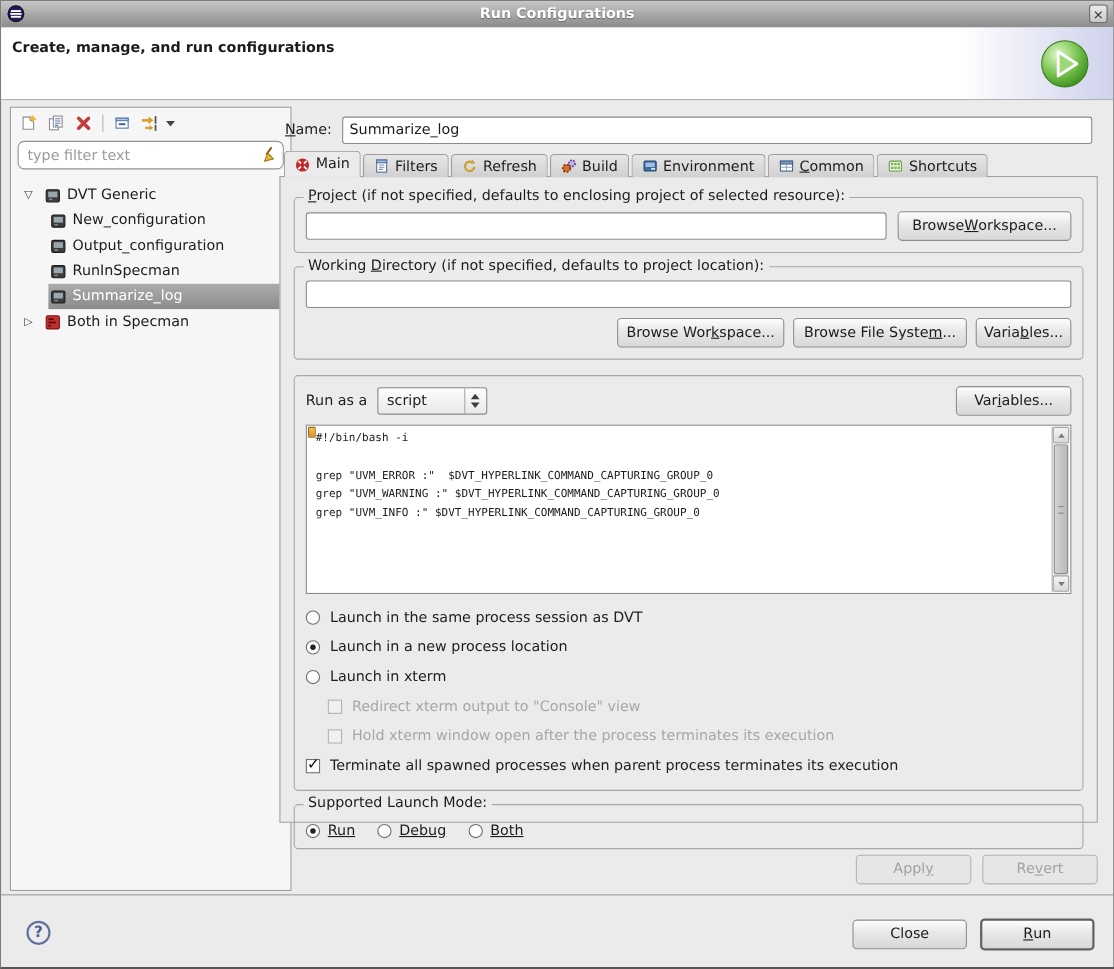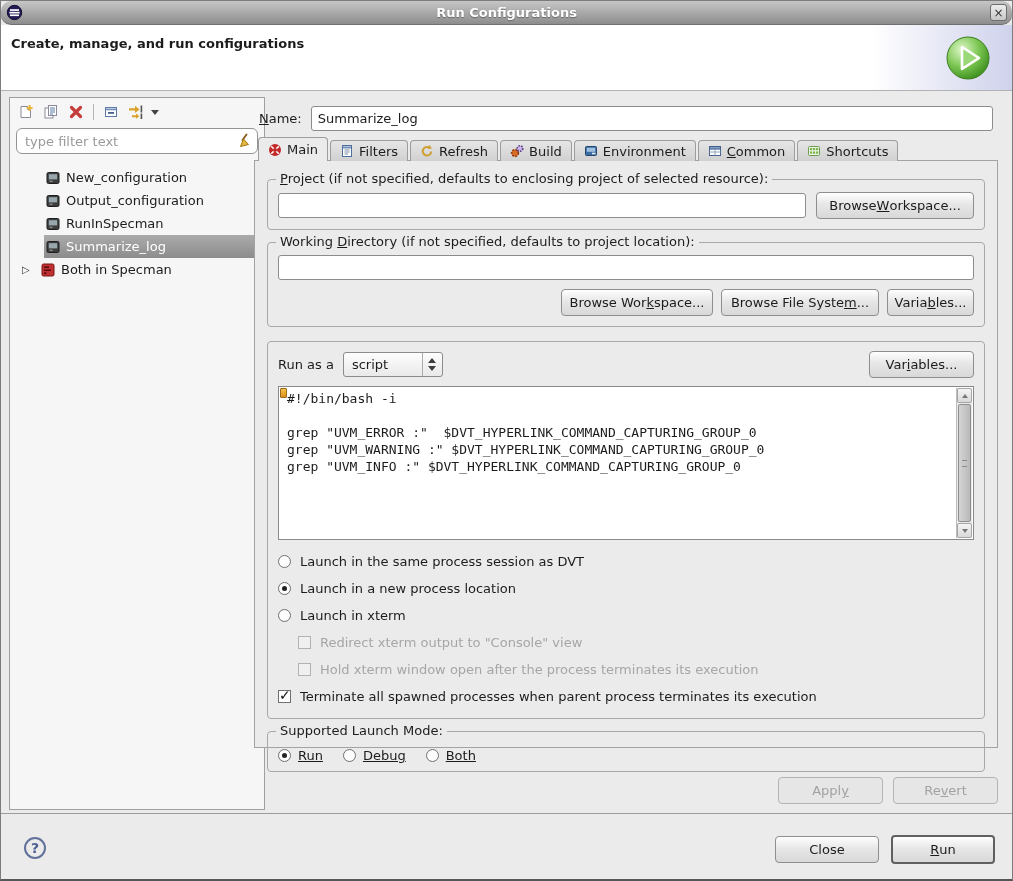--- a/index.html
+++ b/index.html
@@ -1,21 +1,21 @@
 <!DOCTYPE html>
 <html><head>
 <meta charset="utf-8">
 <style>
   * { box-sizing: border-box; margin: 0; padding: 0; }
   html,body { background:#fff; }
   body { font-family:"DejaVu Sans","Liberation Sans",sans-serif; font-size:13px; color:#1c1c1c; }
   .window { position:relative; width:1013px; height:881px; background:#ebebeb; border:1px solid #7c7c7c; border-bottom:2px solid #565656; overflow:hidden; }
 
   
-  .titlebar { position:absolute; left:0; top:0; right:0; height:24px; background:linear-gradient(#c6c6c6,#8d8d8d); border-bottom:1px solid #6f6f6f; display:flex; align-items:center; padding:0 5px;border-radius:10px; }
+  .titlebar { position:absolute; left:0; top:0; right:0; height:24px; background:linear-gradient(#c6c6c6,#8d8d8d); border-bottom:1px solid #6f6f6f; display:flex; align-items:center; padding:0 5px; }
   .tb-title { flex:1; text-align:center; color:#fff; font-weight:bold; text-shadow:0 1px 1px #666; }
   .tb-close { width:17px; height:17px; border:1px solid #6e6e6e; border-radius:3px; background:linear-gradient(#ececec,#c7c7c7); display:flex; align-items:center; justify-content:center; color:#333; font-size:12px; line-height:1; }
   .tb-close::before { content:"\00D7"; }
 
   
   .header { position:absolute; left:0; top:24px; right:0; height:66px; background:#fff; border-bottom:1px solid #b2b2b2; }
   .header-accent { position:absolute; right:0; top:0; bottom:0; width:140px; background:linear-gradient(90deg, rgba(208,211,236,0), #cfd2ec); }
   .header-title { position:absolute; left:10px; top:11px; font-weight:bold; }
   .run-banner-icon { position:absolute; right:20px; top:9px; }
 
@@ -57,21 +57,21 @@
   .btn-row { display:flex; justify-content:flex-end; gap:8px; margin-top:9px; }
 
   .launch-group { position:relative; border:1px solid #a8a8a8; border-radius:4px; margin:14px 4px 0; padding:9px 10px 8px; }
   .combo { display:flex; align-items:center; width:100px; height:25px; margin-left:9px; border:1px solid #8c8c8c; border-radius:3px; background:linear-gradient(#fdfdfd,#e9e9e9); padding-left:8px; }
   .combo-text { flex:1; }
   .combo-arrows { width:20px; height:100%; border-left:1px solid #ababab; display:flex; flex-direction:column; align-items:center; justify-content:center; gap:3px; }
   .arr-up { width:0; height:0; border-left:4px solid transparent; border-right:4px solid transparent; border-bottom:5px solid #3d3d3d; }
   .arr-dn { width:0; height:0; border-left:4px solid transparent; border-right:4px solid transparent; border-top:5px solid #3d3d3d; }
 
   .script-box { position:relative; margin-top:8px; height:154px; background:#fff; border:1px solid #8a8a8a; }
-  .script-text { font-family:"DejaVu Sans Mono","Liberation Mono",monospace; font-size:13px; line-height:17px; white-space:pre; padding:3px 24px 3px 8px; overflow:hidden; height:100%; }
+  .script-text { font-family:"DejaVu Sans Mono","Liberation Mono",monospace; font-size:10px; line-height:17px; white-space:pre; padding:3px 24px 3px 8px; overflow:hidden; height:100%; }
   .ca-marker { position:absolute; left:1px; top:1px; width:7px; height:10px; background:linear-gradient(#f4c04a,#dd8f1e); border:1px solid #9a6a1a; border-radius:1px; }
   .vscroll { position:absolute; right:1px; top:1px; bottom:1px; width:16px; background:#e9e9e9; border-left:1px solid #bdbdbd; }
   .sb-btn { position:absolute; left:0; right:0; height:15px; background:linear-gradient(#f4f4f4,#d9d9d9); border:1px solid #a5a5a5; border-radius:2px; display:flex; align-items:center; justify-content:center; }
   .sb-up { top:0; } .sb-dn { bottom:0; }
   .sb-up::before { content:""; border-left:3px solid transparent; border-right:3px solid transparent; border-bottom:4px solid #777; }
   .sb-dn::before { content:""; border-left:3px solid transparent; border-right:3px solid transparent; border-top:4px solid #777; }
   .sb-thumb { position:absolute; left:1px; right:1px; top:16px; bottom:16px; background:linear-gradient(90deg,#d4d4d4,#b9b9b9); border:1px solid #8f8f8f; border-radius:2px; }
   .sb-thumb::after { content:""; position:absolute; left:3px; right:3px; top:50%; height:5px; margin-top:-3px; border-top:1px solid #8a8a8a; border-bottom:1px solid #8a8a8a; }
 
   .opt-row { display:flex; align-items:center; gap:9px; height:27px; }
@@ -178,20 +178,33 @@
     <div class="filter-row">
       <input class="filter-input" type="text" placeholder="type filter text" style="">
       <span class="filter-clear">
         <svg width="16" height="16" viewBox="0 0 16 16">
             <path d="M10.5 1.5 L6.5 7" stroke="#8a5a1d" stroke-width="1.8" stroke-linecap="round"></path>
             <path d="M7.5 6 L12.5 11.5 L4.5 13.5 Z" fill="#e5b844" stroke="#a5770f"></path>
           </svg>
       </span>
     </div>
     <div class="tree">
+      <div class="tree-row">
+        <span class="tw tw-open"></span>
+        <span class="row-hl">
+          <span class="icon14">
+            <svg width="14" height="14" viewBox="0 0 14 14">
+                <rect x="1" y="1.5" width="12" height="11" rx="1.5" fill="#3c3c3c" stroke="#1e1e1e"></rect>
+                <rect x="2.8" y="3.2" width="8.4" height="5.2" fill="#97a7ad"></rect>
+                <rect x="3.6" y="9.6" width="3" height="1.4" fill="#8a8a8a"></rect>
+              </svg>
+          </span>
+          <span>DVT Generic</span>
+        </span>
+      </div>
       <div class="tree-row lvl1">
         <span class="row-hl">
           <span class="icon14">
             <svg width="14" height="14" viewBox="0 0 14 14">
                 <rect x="1" y="1.5" width="12" height="11" rx="1.5" fill="#3c3c3c" stroke="#1e1e1e"></rect>
                 <rect x="2.8" y="3.2" width="8.4" height="5.2" fill="#97a7ad"></rect>
                 <rect x="3.6" y="9.6" width="3" height="1.4" fill="#8a8a8a"></rect>
               </svg>
           </span>
           <span>New_configuration</span>

